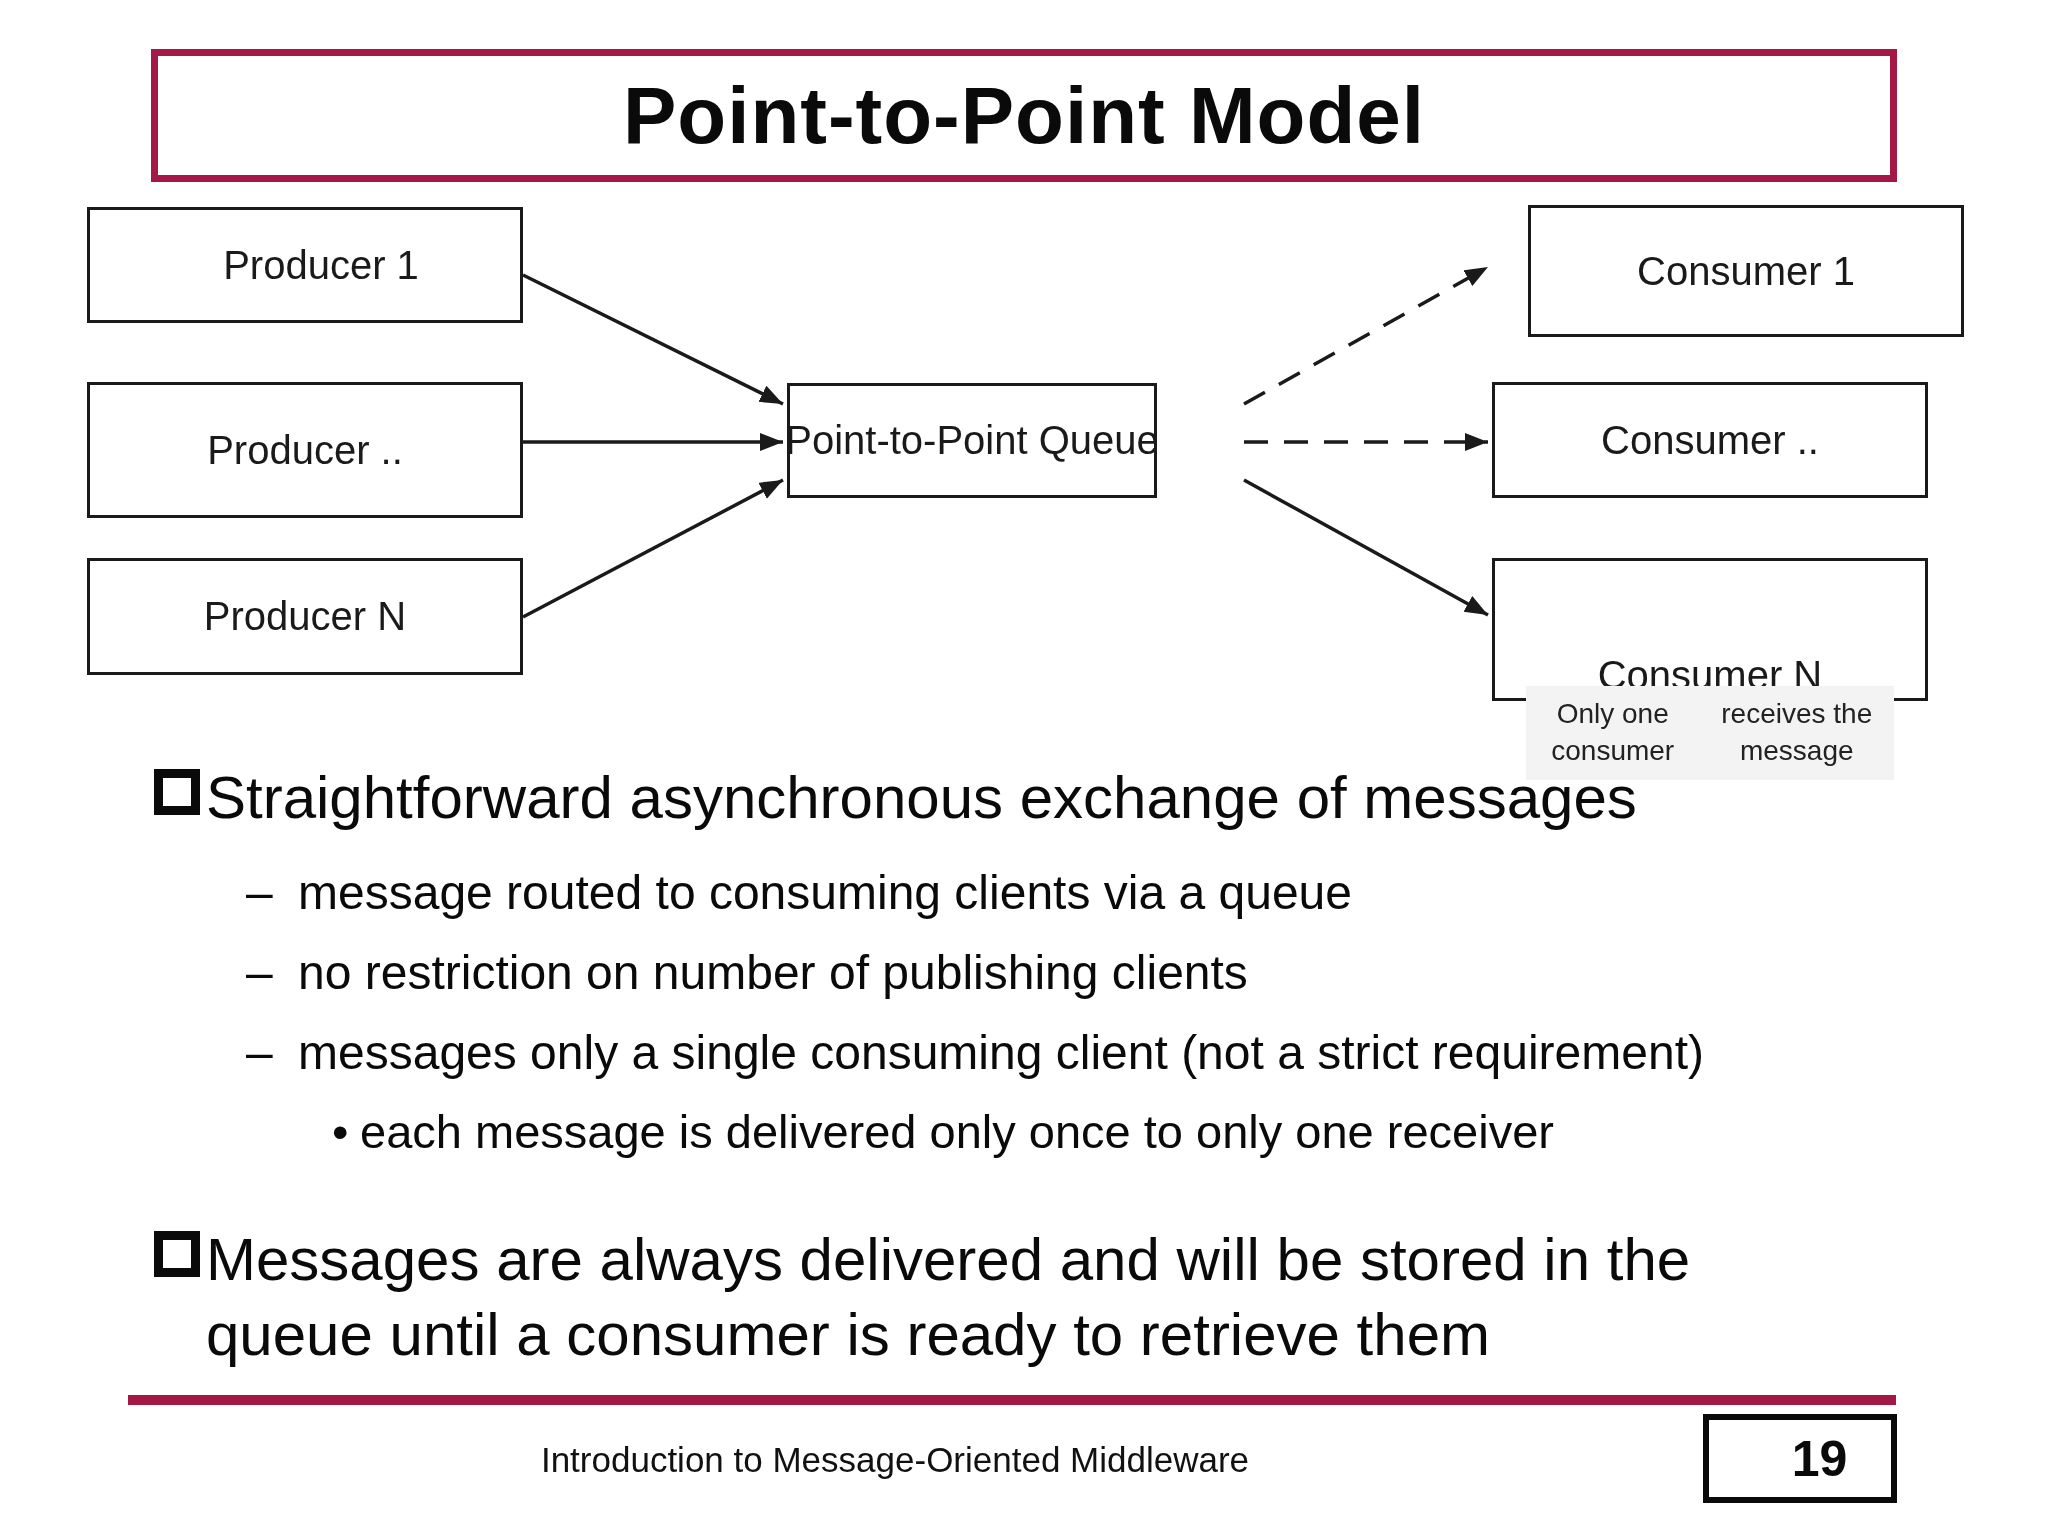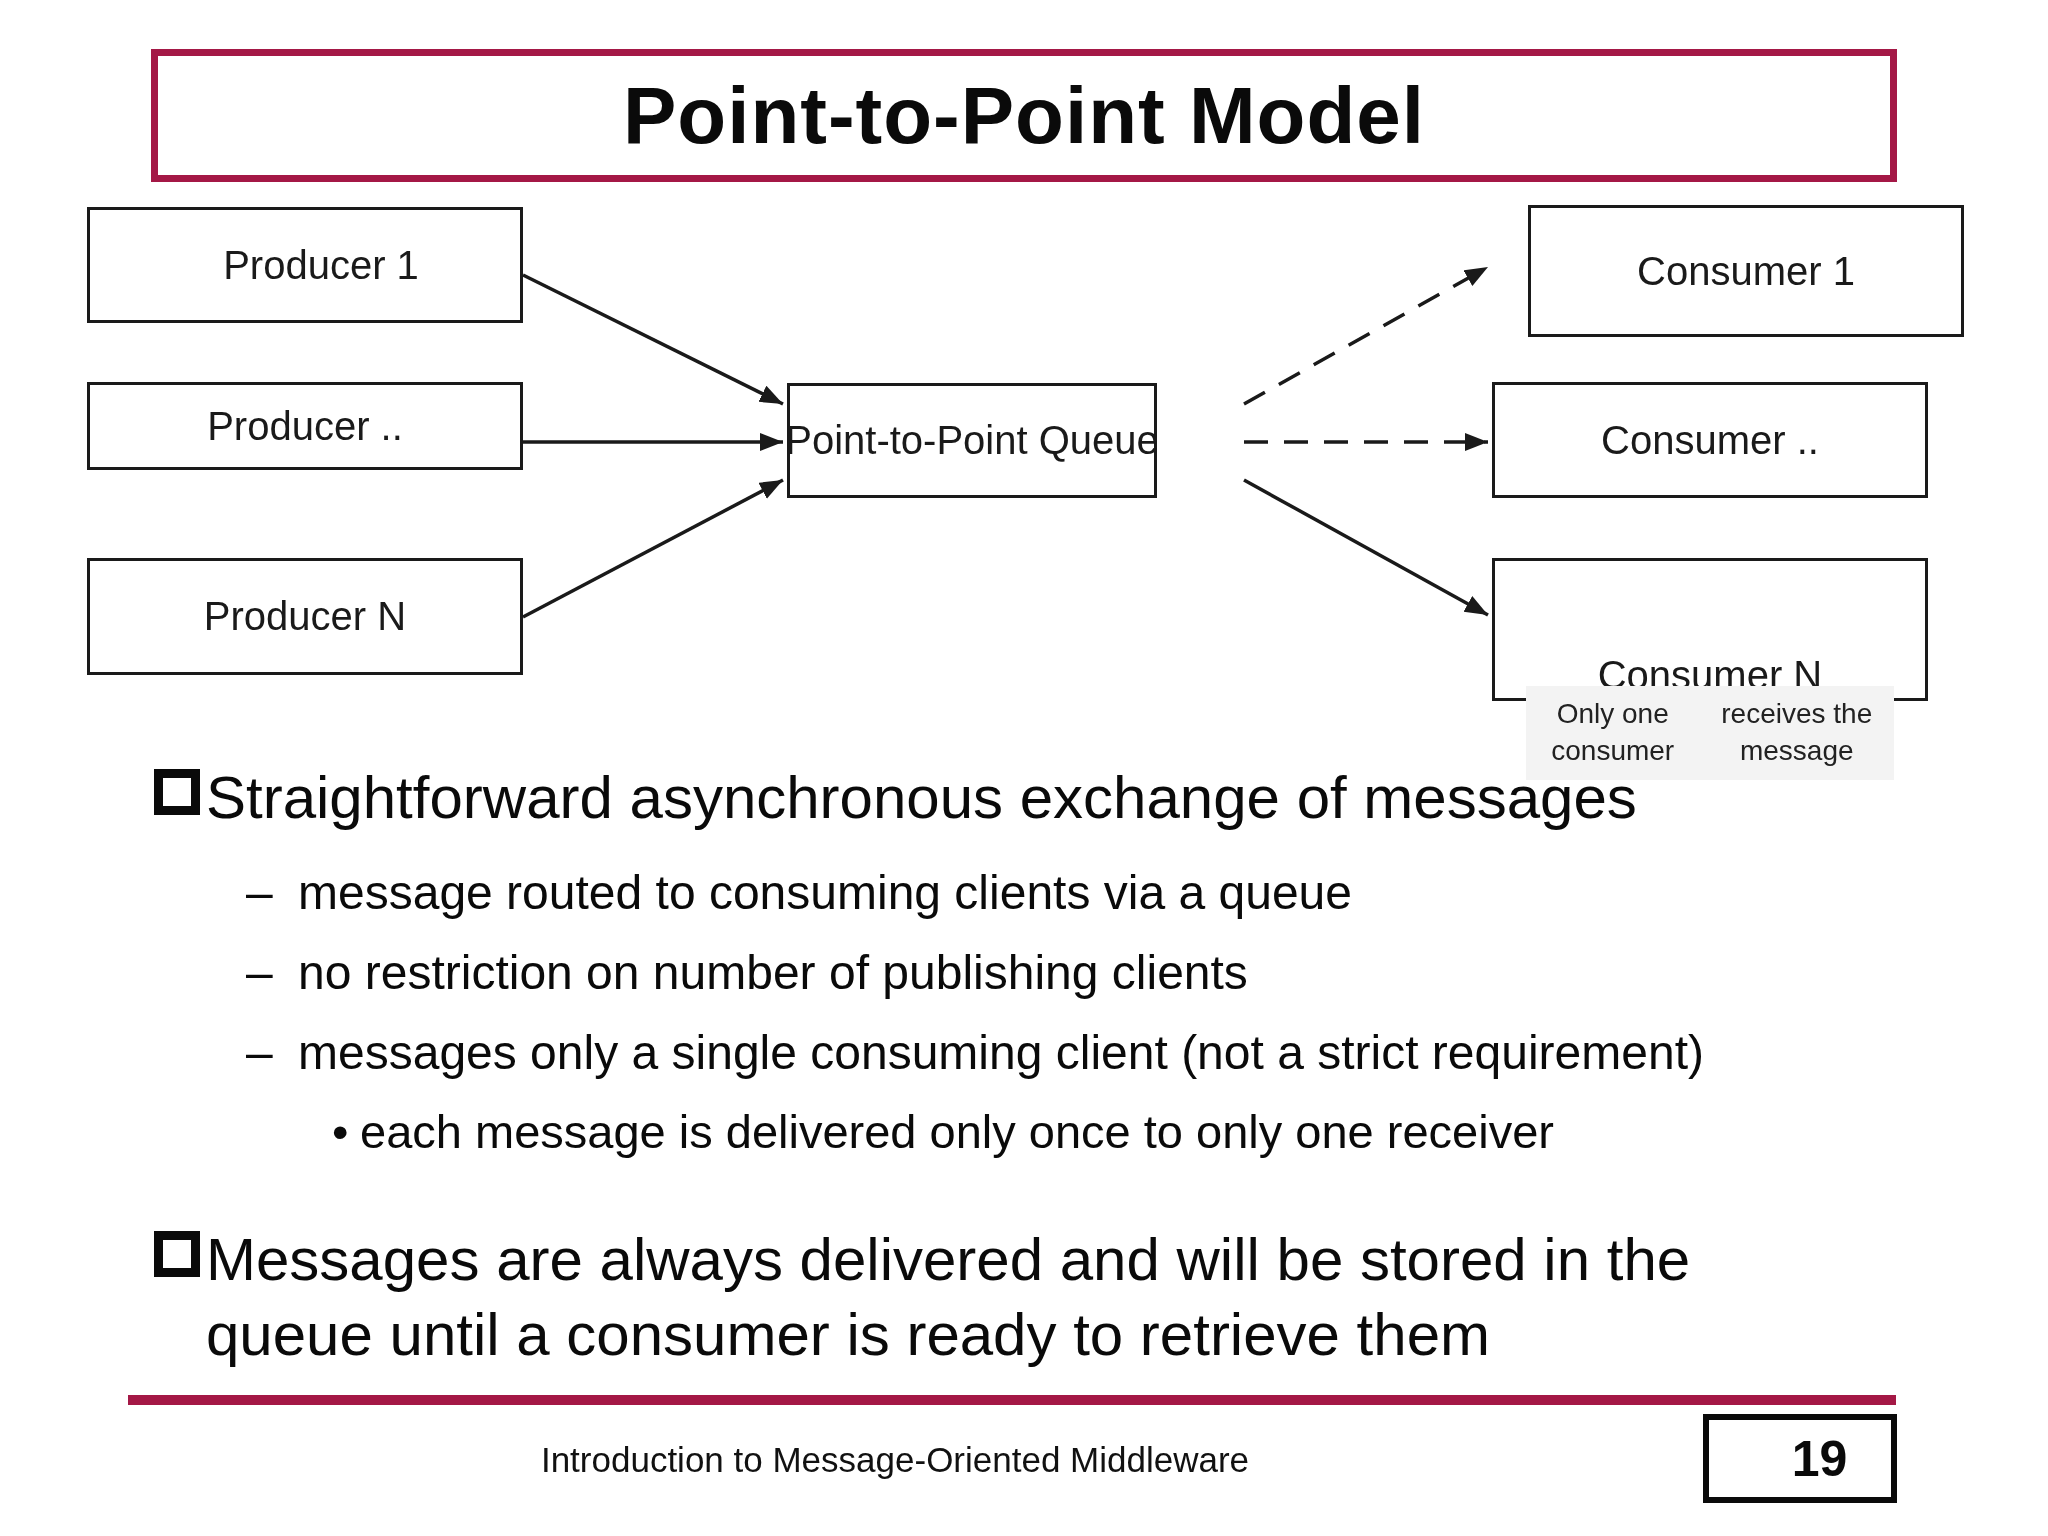--- a/index.html
+++ b/index.html
@@ -42,21 +42,21 @@
   .node {
     position: absolute;
     border: 3px solid #1a1a1a;
     background: #ffffff;
     display: flex; align-items: center; justify-content: center;
     font-size: 40px;
     color: #1a1a1a;
     white-space: nowrap;
   }
   .producer-1 { left: 87px;  top: 207px; width: 436px; height: 116px; padding-left: 32px; }
-  .producer-2 { left: 87px;  top: 382px; width: 436px; height: 88px; }
+  .producer-2 { left: 87px;  top: 382px; width: 436px; height: 136px; }
   .producer-3 { left: 87px;  top: 558px; width: 436px; height: 117px; }
   .queue-box  { left: 787px; top: 383px; width: 370px; height: 115px; }
   .consumer-1 { left: 1492px; top: 205px; width: 436px; height: 132px; margin-left: 36px; }
   .consumer-2 { left: 1492px; top: 382px; width: 436px; height: 116px; }
   .consumer-3 { left: 1492px; top: 558px; width: 436px; height: 143px; align-items: flex-end; }
 
   .note {
     position: absolute;
     left: 1526px; top: 686px;
     width: 368px; height: 94px;

